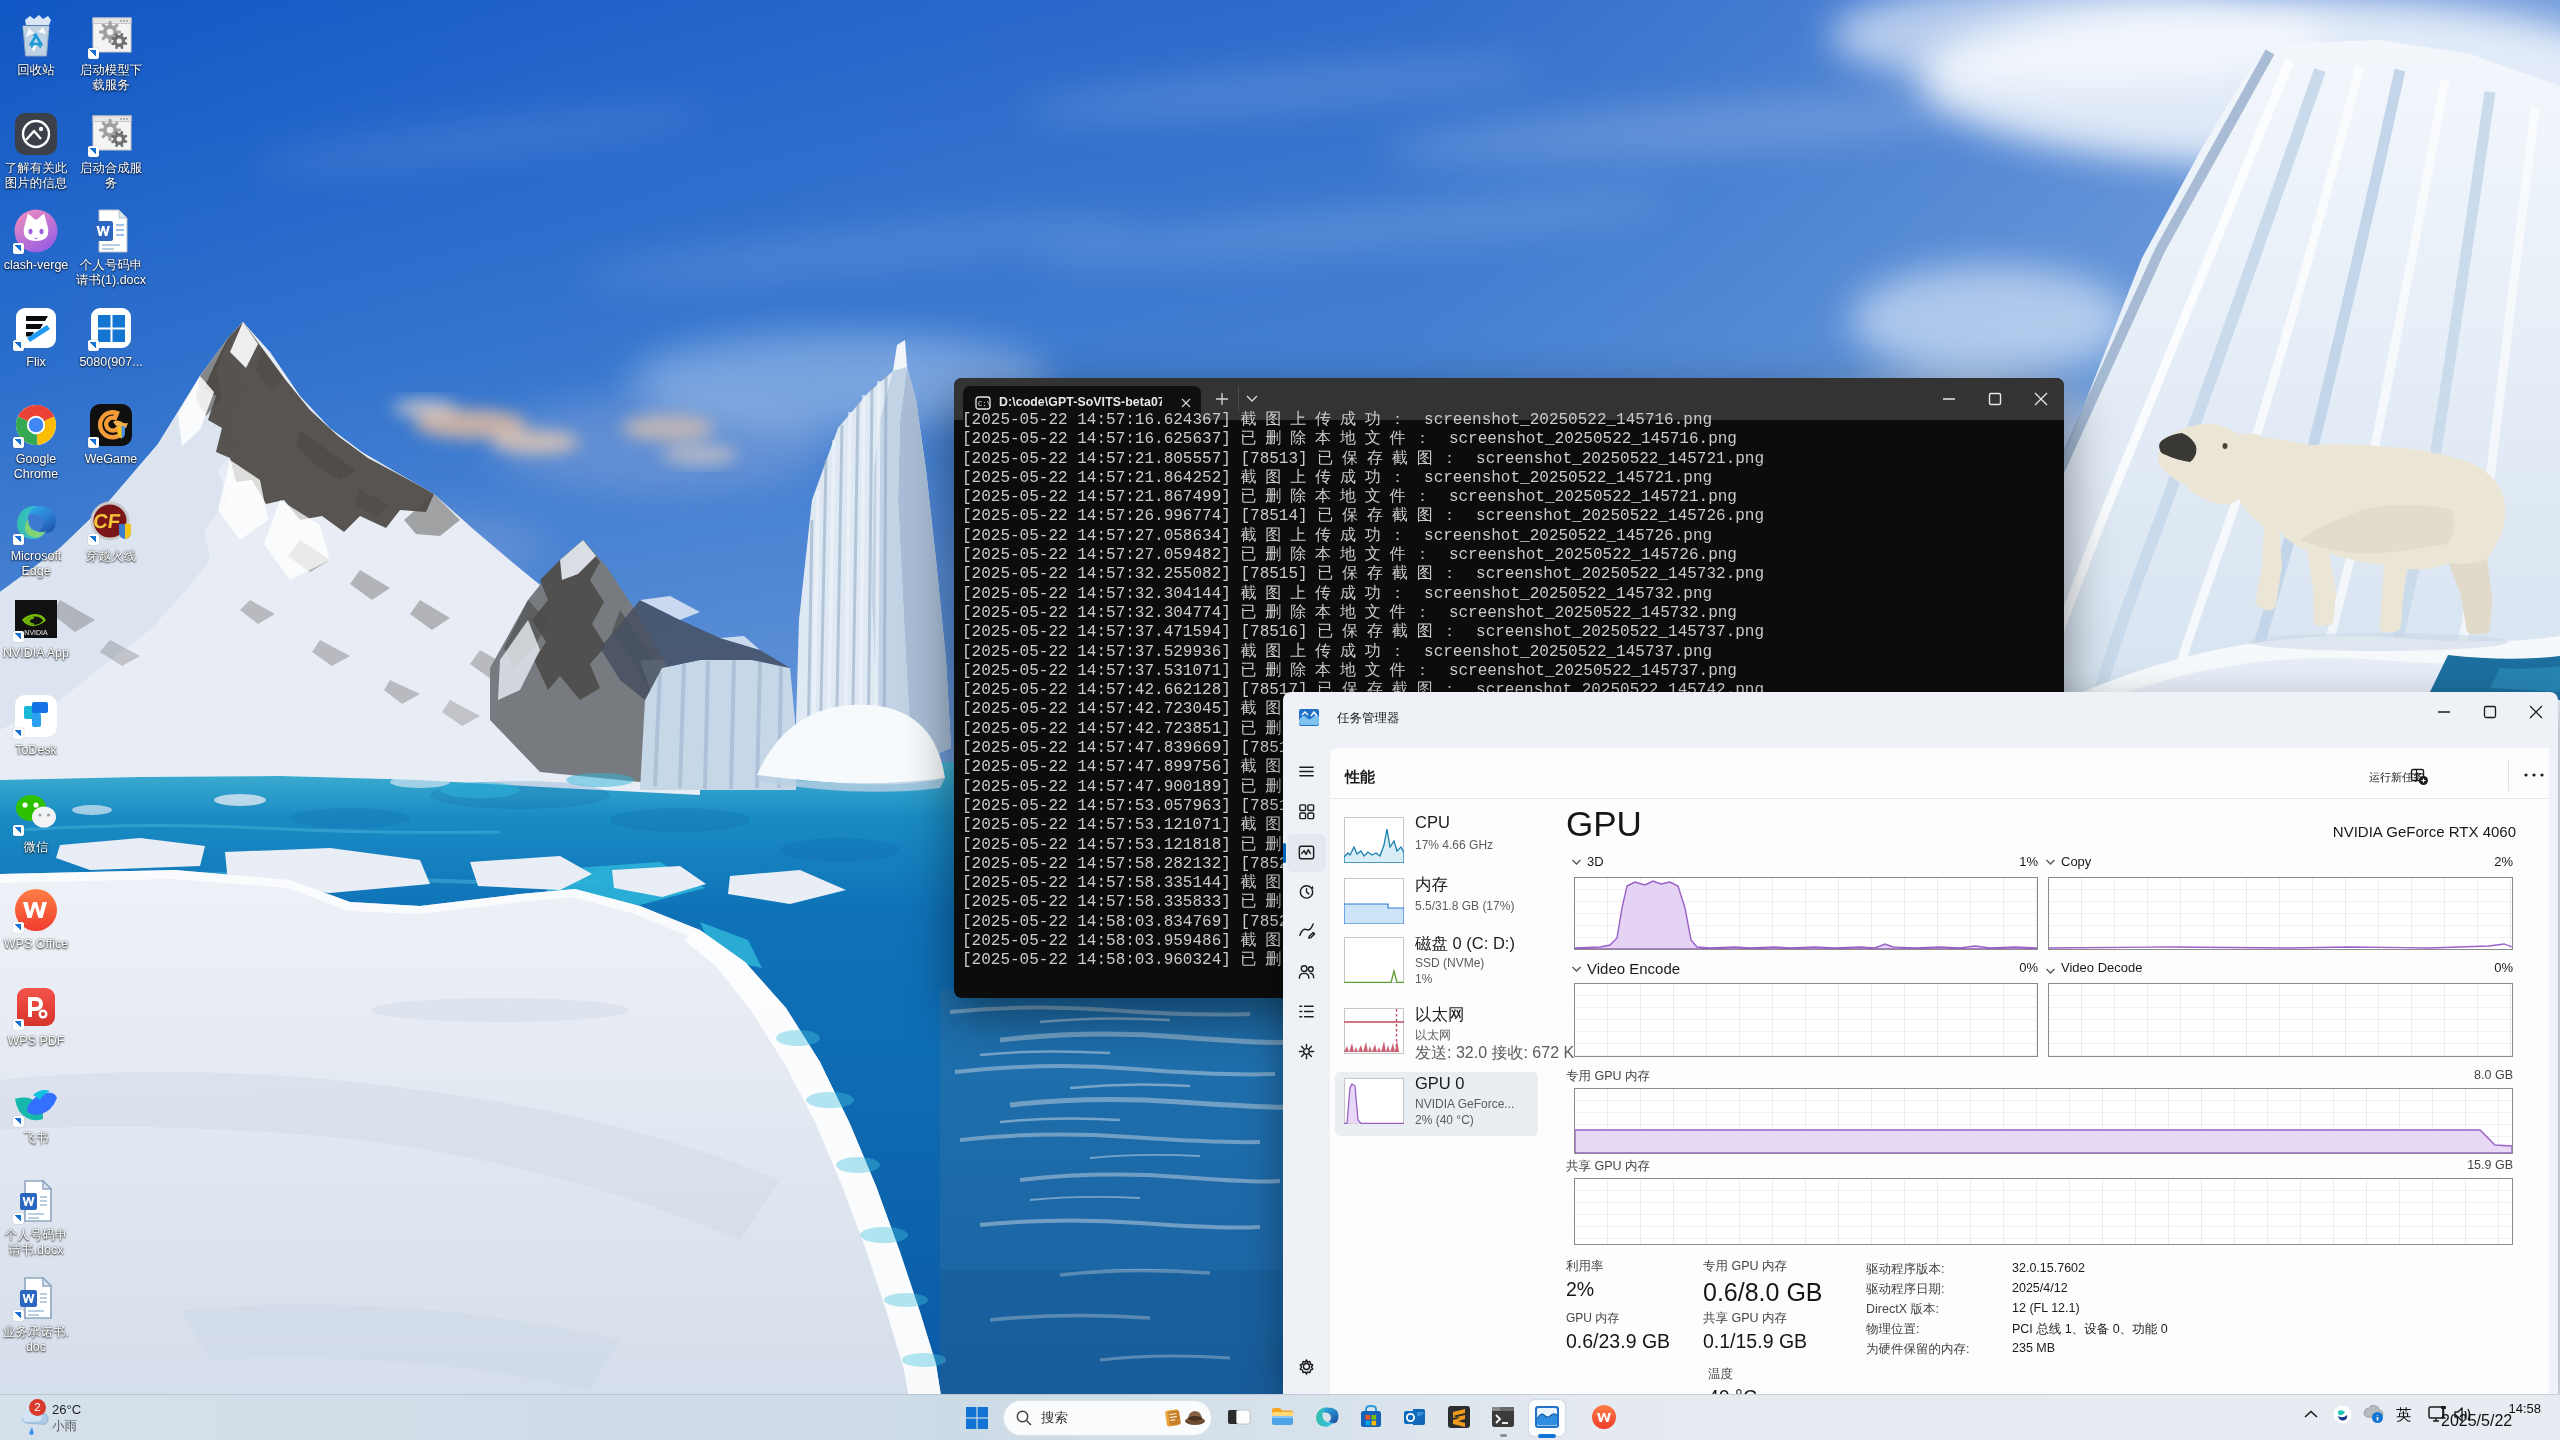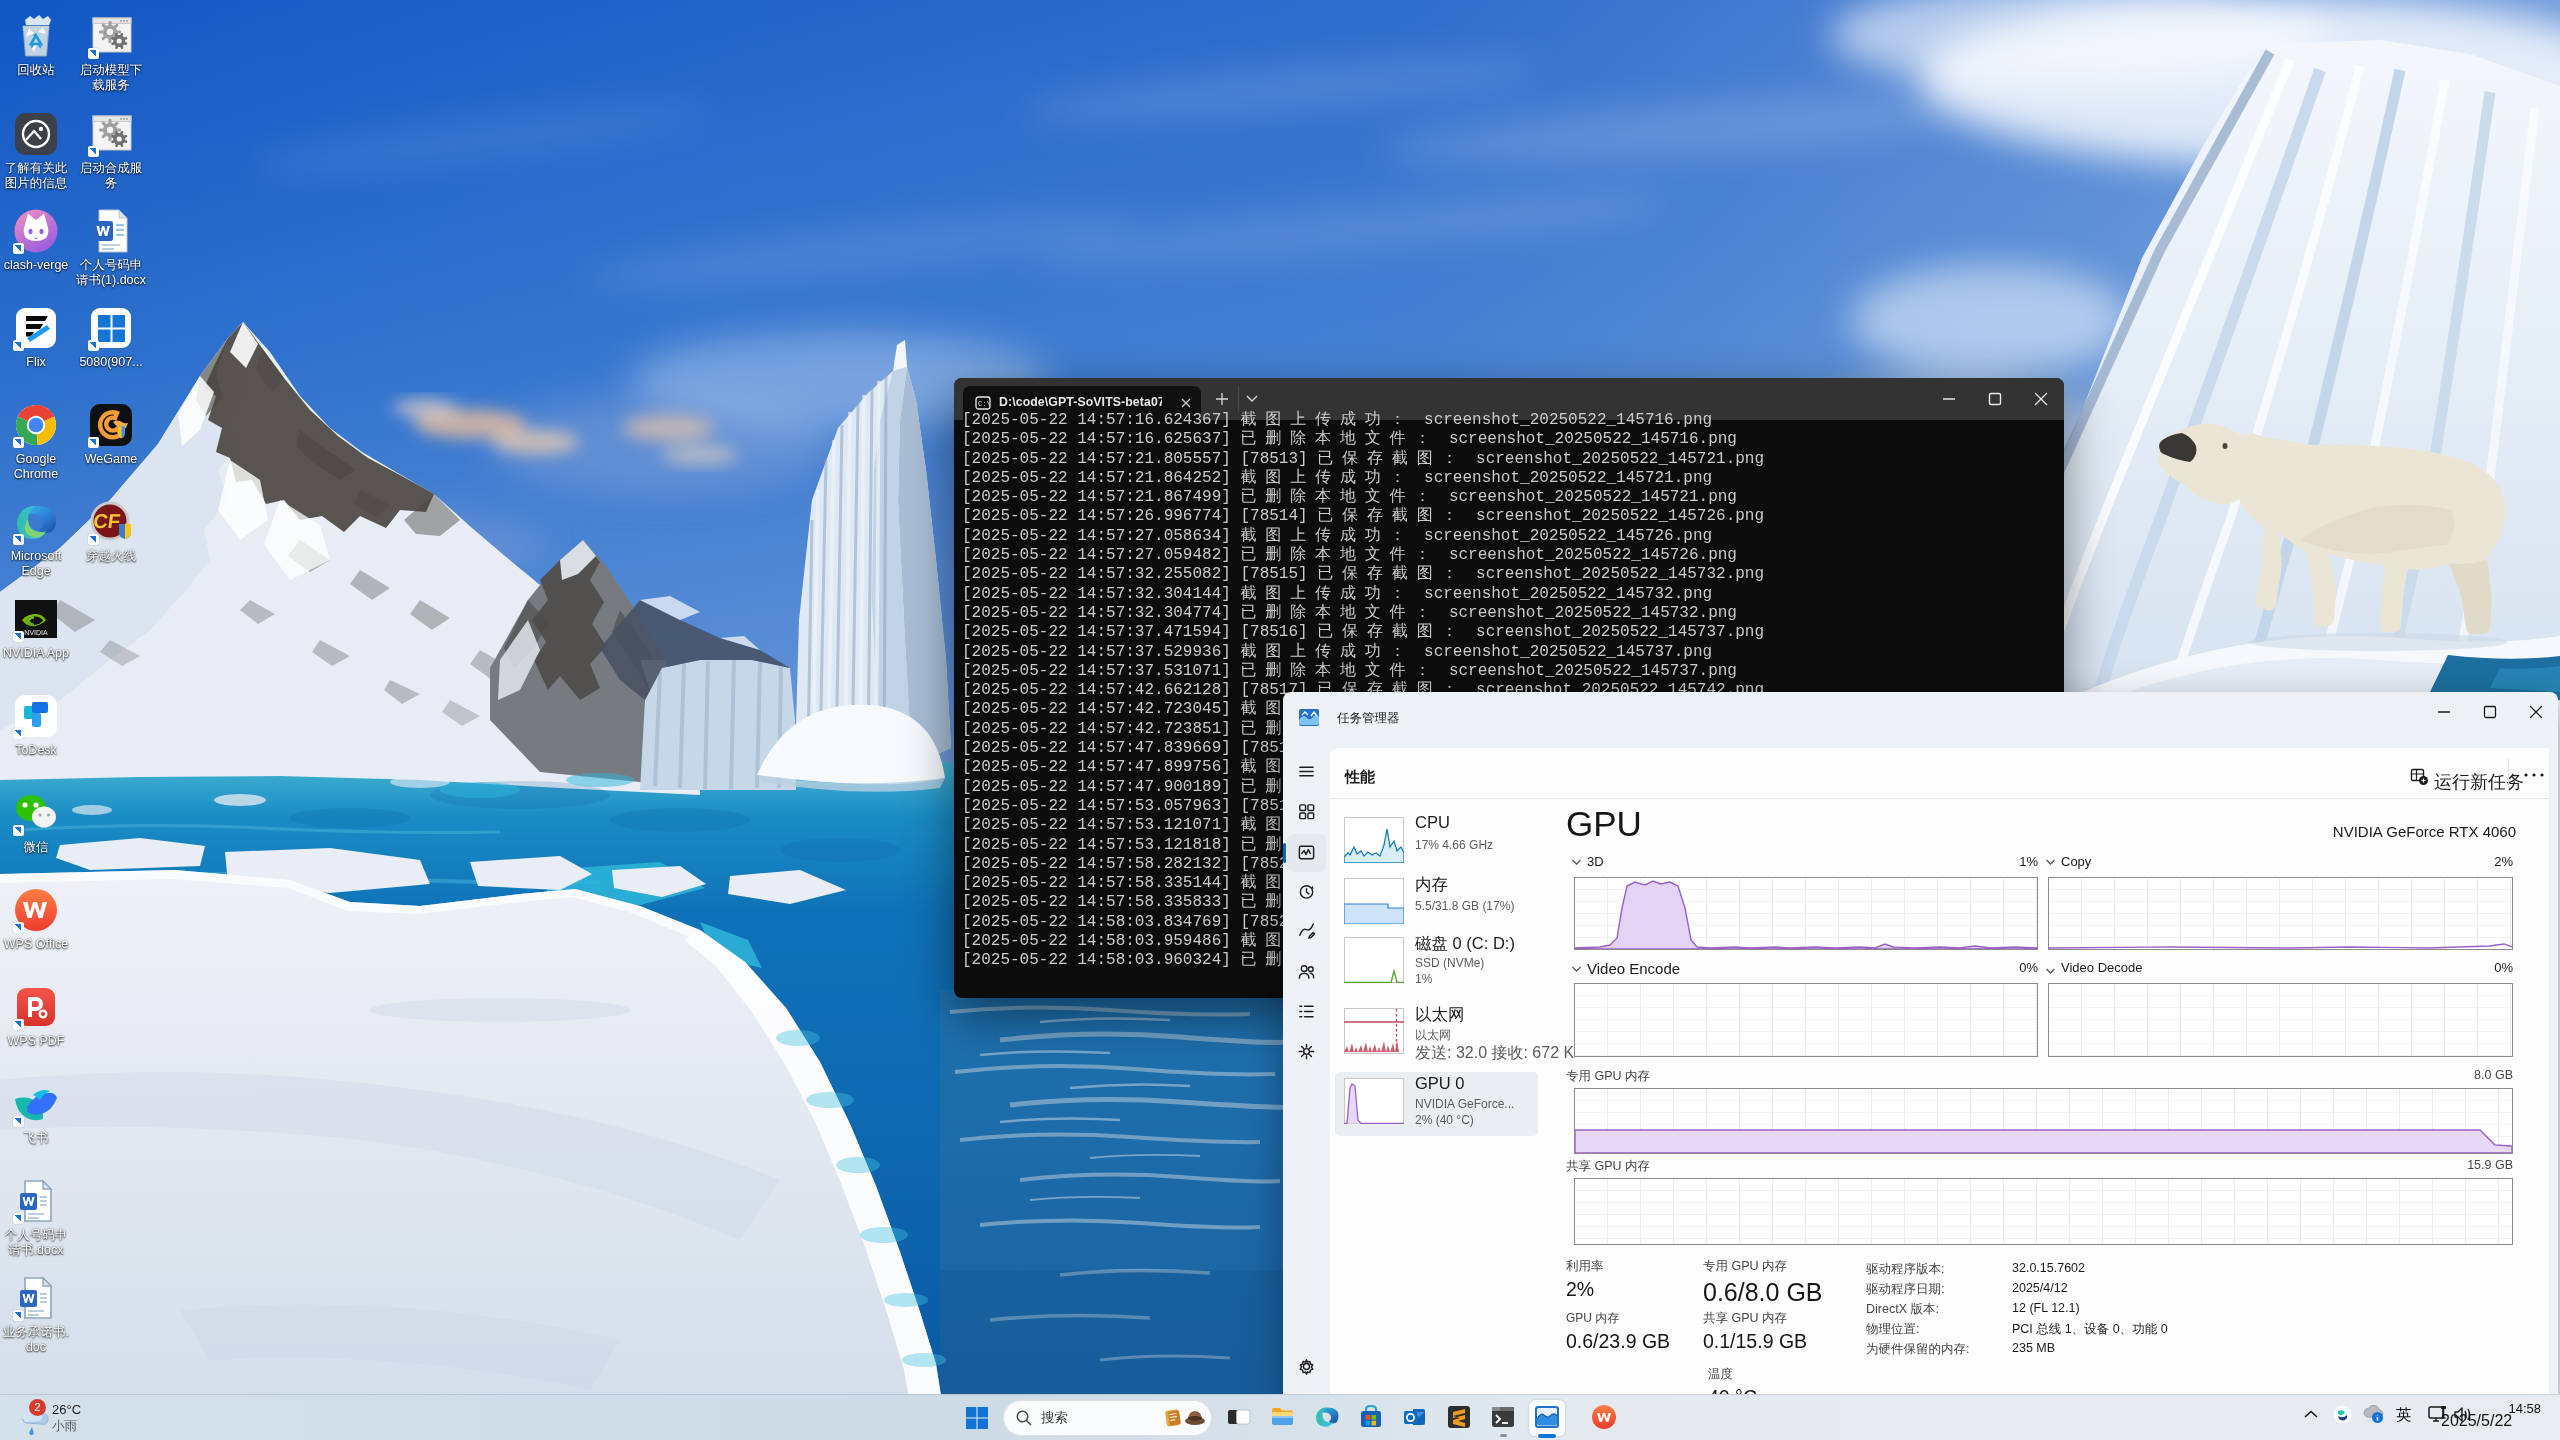--- a/index.html
+++ b/index.html
@@ -689,21 +689,21 @@
         <path d="M10 3 l1 2.4 2.6 -.6 .6 2.6 2.4 1 -1.4 2.2 1.4 2.2 -2.4 1 -.6 2.6 -2.6 -.6 -1 2.4 -1 -2.4 -2.6 .6 -.6 -2.6 -2.4 -1 1.4 -2.2 -1.4 -2.2 2.4 -1 .6 -2.6 2.6 .6 Z" fill="none" stroke="#1d1d1d" stroke-width="1.5" stroke-linecap="round" stroke-linejoin="round"></path>
       </svg>
       <div id="tmcard"></div>
       <div class="ab" style="left:62px;top:76px;font-size:15px;font-weight:bold;color:#1a1a1a">性能</div>
       <svg class="ab" style="left:1126px;top:74px" width="20" height="20" viewBox="0 0 20 20">
 <rect x="2.5" y="3.5" width="12" height="11" rx="1.5" fill="none" stroke="#1d1d1d" stroke-width="1.4"></rect>
 <path d="M7.5 3.5 v11 M2.5 8 h12" stroke="#1d1d1d" stroke-width="1.2"></path>
 <circle cx="14.5" cy="14.5" r="4.5" fill="#1d1d1d"></circle>
         <path d="M14.5 12.4 v4.2 M12.4 14.5 h4.2" stroke="#fff" stroke-width="1.2"></path>
       </svg>
-      <div class="ab" style="left:1151px;top:78px;font-size:18px;color:#1b1b1b">运行新任务</div>
+      <div class="ab" style="left:1086px;top:78px;font-size:11px;color:#1b1b1b">运行新任务</div>
       <div class="ab" style="left:1225px;top:67px;width:1px;height:32px;background:#e2e2e2"></div>
       <svg class="ab" style="left:1240px;top:80px" width="22" height="6">
         <circle cx="3" cy="3" r="1.6" fill="#1b1b1b"></circle>
         <circle cx="11" cy="3" r="1.6" fill="#1b1b1b"></circle>
         <circle cx="19" cy="3" r="1.6" fill="#1b1b1b"></circle>
       </svg>
       <div class="ab" style="left:47px;top:106px;width:1219px;height:1px;background:#e8e8e8"></div>
       <div class="ab" style="left:52px;top:380px;width:203px;height:64px;border-radius:5px;background:#e9eef3"></div>
       <svg class="ab" style="left:61px;top:125px" width="60" height="46" viewBox="0 0 60 46">
         <rect x=".5" y=".5" width="59" height="45" fill="#fff" stroke="#c6c6c6"></rect>

